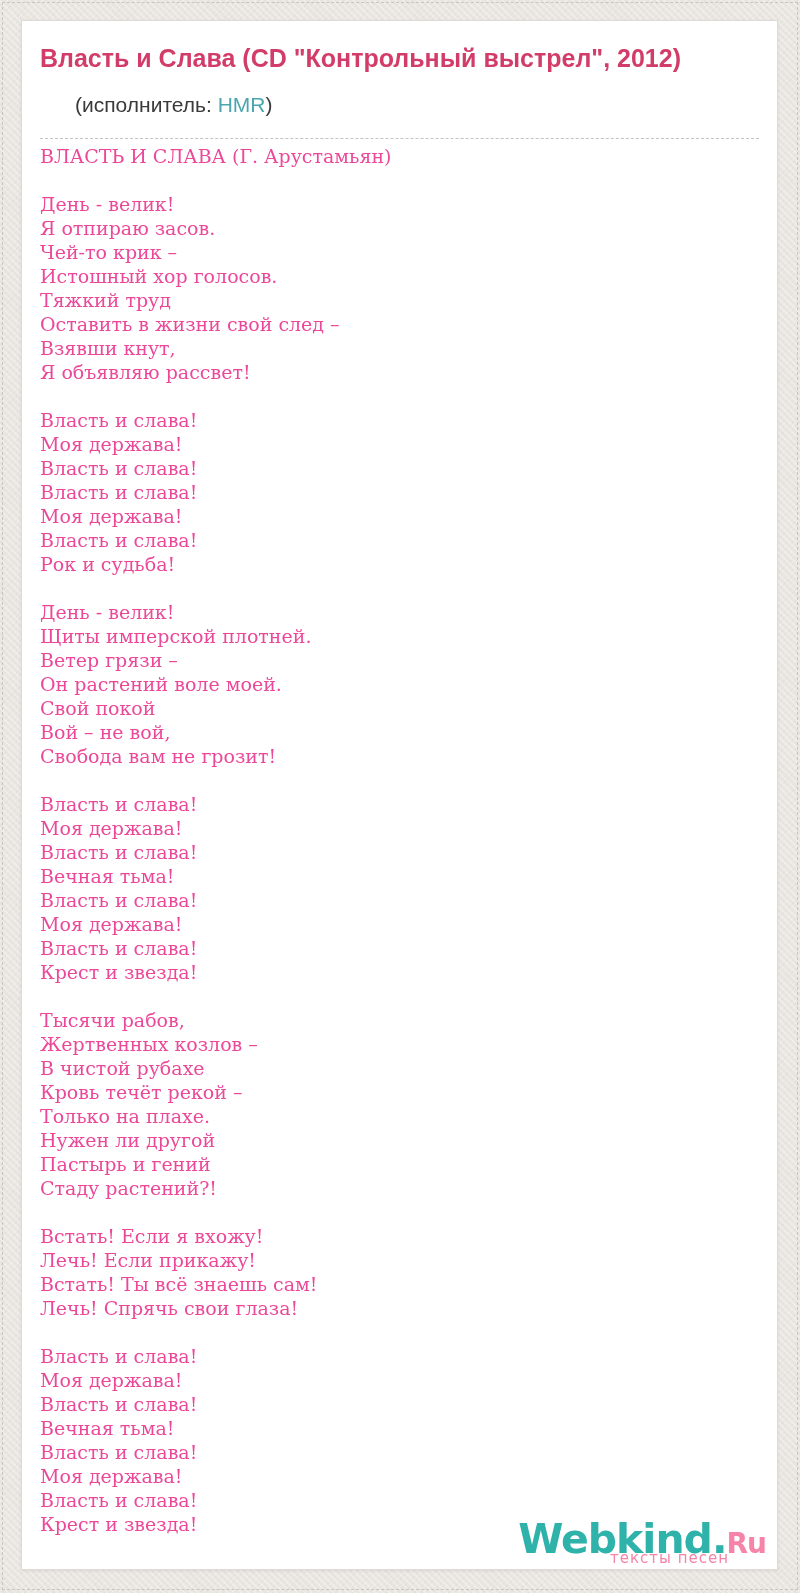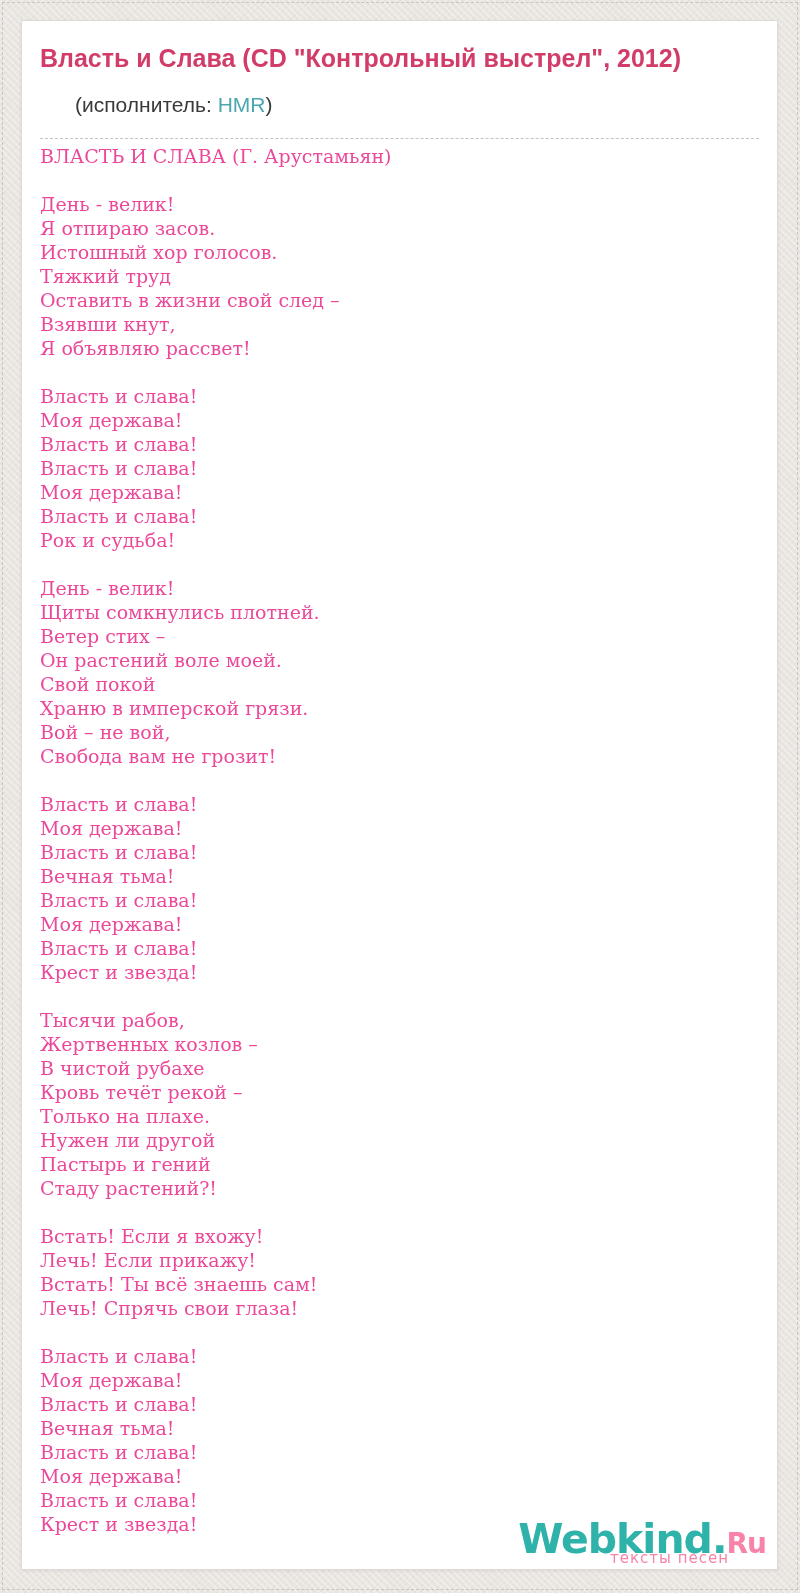--- a/index.html
+++ b/index.html
@@ -115,40 +115,40 @@
     <div class="artist-line">
       <span>(исполнитель: </span><a class="artist-link">HMR</a><span>)</span>
     </div>
     <div class="header-separator"></div>
 
     <div class="lyrics">
         <div class="lyrics-line">ВЛАСТЬ И СЛАВА (Г. Арустамьян)</div>
         <div class="lyrics-line">&nbsp;</div>
         <div class="lyrics-line">День - велик!</div>
         <div class="lyrics-line">Я отпираю засов.</div>
+        <div class="lyrics-line">Чей-то крик –</div>
         <div class="lyrics-line">Истошный хор голосов.</div>
         <div class="lyrics-line">Тяжкий труд</div>
         <div class="lyrics-line">Оставить в жизни свой след –</div>
         <div class="lyrics-line">Взявши кнут,</div>
         <div class="lyrics-line">Я объявляю рассвет!</div>
         <div class="lyrics-line">&nbsp;</div>
         <div class="lyrics-line">Власть и слава!</div>
         <div class="lyrics-line">Моя держава!</div>
         <div class="lyrics-line">Власть и слава!</div>
         <div class="lyrics-line">Власть и слава!</div>
         <div class="lyrics-line">Моя держава!</div>
         <div class="lyrics-line">Власть и слава!</div>
         <div class="lyrics-line">Рок и судьба!</div>
         <div class="lyrics-line">&nbsp;</div>
         <div class="lyrics-line">День - велик!</div>
-        <div class="lyrics-line">Щиты сомкнулись плотней.</div>
-        <div class="lyrics-line">Ветер стих –</div>
+        <div class="lyrics-line">Щиты имперской плотней.</div>
+        <div class="lyrics-line">Ветер грязи –</div>
         <div class="lyrics-line">Он растений воле моей.</div>
         <div class="lyrics-line">Свой покой</div>
-        <div class="lyrics-line">Храню в имперской грязи.</div>
         <div class="lyrics-line">Вой – не вой,</div>
         <div class="lyrics-line">Свобода вам не грозит!</div>
         <div class="lyrics-line">&nbsp;</div>
         <div class="lyrics-line">Власть и слава!</div>
         <div class="lyrics-line">Моя держава!</div>
         <div class="lyrics-line">Власть и слава!</div>
         <div class="lyrics-line">Вечная тьма!</div>
         <div class="lyrics-line">Власть и слава!</div>
         <div class="lyrics-line">Моя держава!</div>
         <div class="lyrics-line">Власть и слава!</div>

